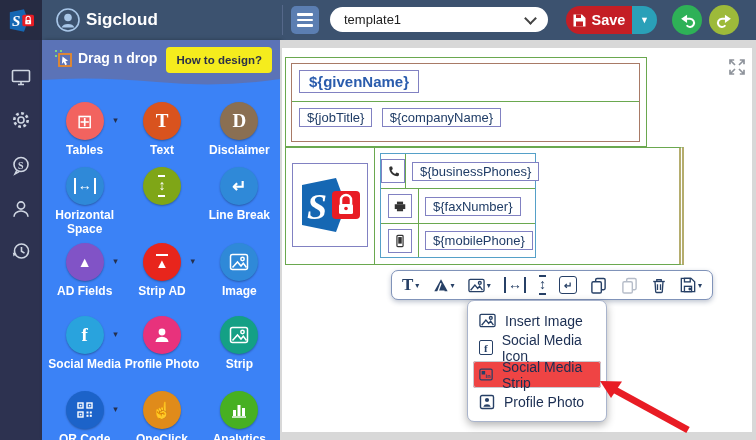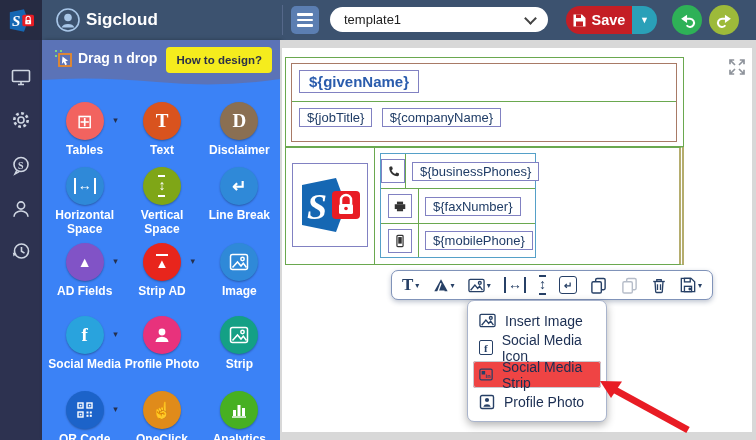--- a/index.html
+++ b/index.html
@@ -52,21 +52,21 @@
   .ghs{font-size:14px;font-weight:bold;border-left:2px solid #fff;border-right:2px solid #fff;padding:0 2px;line-height:1.1;}
   .gvs{font-size:14px;font-weight:bold;border-top:2px solid #fff;border-bottom:2px solid #fff;padding:1px 0;line-height:1.1;}
   .glb{font-size:17px;font-weight:bold;}
   .gad{font-size:14px;}
   .gcad{font-size:13px;border-top:2.5px solid #fff;padding-top:1px;line-height:1;}
   .gclick{font-size:16px;}
   
   .cv{position:absolute;left:280px;top:40px;width:476px;height:400px;background:#d8d8d8;}
   .sheet{position:absolute;left:2px;top:8px;width:470px;height:384px;background:#fff;}
   .expand{position:absolute;left:446px;top:10px;cursor:pointer;}
-  .sec1{position:absolute;left:3px;top:9px;width:399px;height:90px;border:1.5px solid #6aa84f;box-sizing:border-box;}
+  .sec1{position:absolute;left:3px;top:9px;width:362px;height:90px;border:1.5px solid #6aa84f;box-sizing:border-box;}
   .sec1in{position:absolute;left:5px;top:5px;right:6px;bottom:4px;border:1.5px solid #a87a66;}
   .nrow1{height:38px;border-bottom:1.5px solid #6aa84f;padding:6px 0 0 7px;box-sizing:border-box;}
   .nrow2{padding:6px 0 0 7px;}
   .chip{display:inline-block;border:1.5px solid #8181c2;padding:1px 7px;font-size:13px;color:#1f3c66;background:#fff;}
   .chip.big{font-size:15px;font-weight:bold;color:#2a5cad;padding:2px 9px;}
   .nrow2 .chip{margin-right:5px;}
   .sec2{position:absolute;left:3px;top:99px;width:399px;height:118px;border:1.5px solid #6aa84f;
         border-right:5px double #b5ad6e;box-sizing:border-box;}
   .lcell{position:absolute;left:0;top:0;bottom:0;width:88px;border-right:1.5px solid #6aa84f;}
   .logob{position:absolute;left:6px;top:15px;width:74px;height:82px;border:1.5px solid #8181c2;
@@ -249,21 +249,20 @@
             </span>
           </div>
         <div class="plabel">Horizontal Space</div>
       </div>
       <div class="cell">
         <div class="cwrap">
             <span class="circ" style="background-color: rgb(127, 166, 23);">
               <span class="gly gvs">↕</span>
             </span>
           </div>
-        <div class="plabel">Vertical Space</div>
       </div>
       <div class="cell">
         <div class="cwrap">
             <span class="circ" style="background-color: rgb(47, 137, 216);">
               <span class="gly glb">↵</span>
             </span>
           </div>
         <div class="plabel">Line Break</div>
       </div>
     </div>

